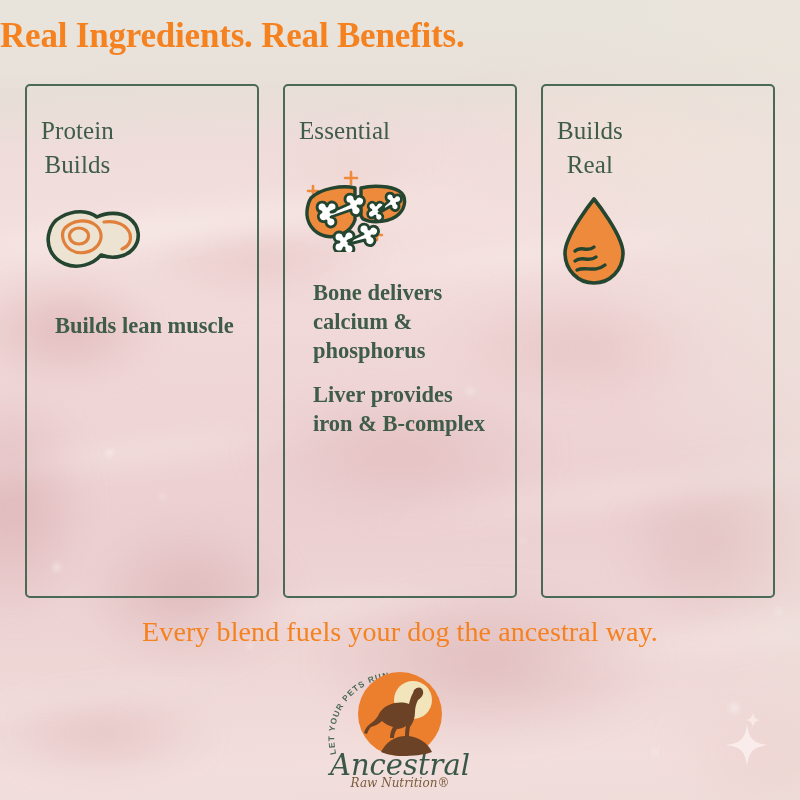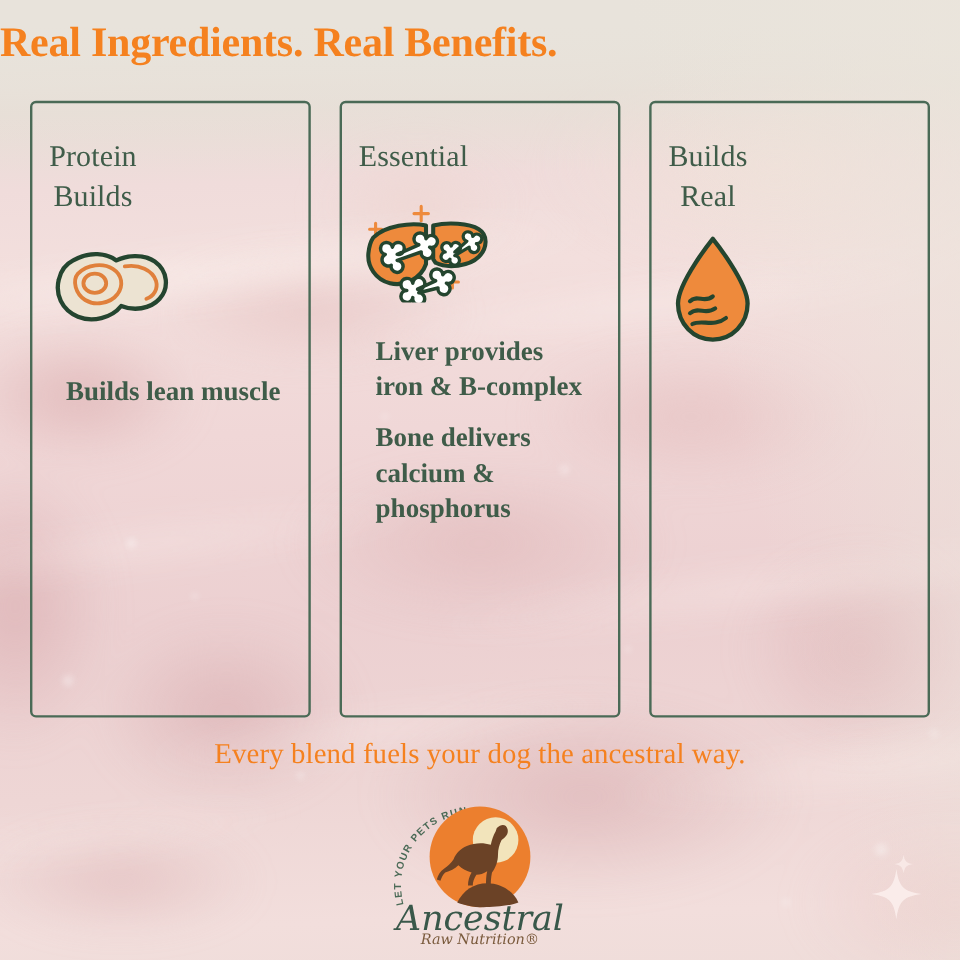--- a/index.html
+++ b/index.html
@@ -118,21 +118,21 @@
     padding-left:14px; padding-right:4px;
   }
   .bullet {
     font-size:22.5px; font-weight:700; line-height:1.31;
     color:#3f5c49;
   }
 
   .tagline {
     position:absolute; top:616px; left:0; width:800px;
     text-align:center;
-    font-size:24px; font-weight:400; color:#f5811f;
+    font-size:28px; font-weight:400; color:#f5811f;
     letter-spacing:.1px;
   }
 
   .logo {
     position:absolute; top:656px; left:0; width:800px;
     display:flex; justify-content:center;
   }
   .logo svg { display:block; }
 </style>
 </head>
@@ -211,22 +211,22 @@
           <path d="M72 46 a4 4 0 1 1 5 -5 a4 4 0 1 1 3 5 L90 37
                    a4 4 0 1 1 5 -4 a4 4 0 1 1 3 6 a4 4 0 1 1 -6 3 L80 49
                    a4 4 0 1 1 -4 3 a4 4 0 1 1 -4 -6 Z" fill="#ffffff" stroke="#24452f" stroke-width="2.7" stroke-linejoin="round"></path>
 
           <path d="M40 78 a5 5 0 1 1 5 -6 a5 5 0 1 1 4 5 L64 70
                    a5 5 0 1 1 6 -5 a5 5 0 1 1 3 7 a5 5 0 1 1 -7 4 L50 80
                    a5 5 0 1 1 -5 4 a5 5 0 1 1 -5 -6 Z" fill="#ffffff" stroke="#24452f" stroke-width="2.9" stroke-linejoin="round"></path>
         </svg>
       </div>
       <div class="bullets">
+        <div class="bullet">Bone delivers calcium &amp; phosphorus</div>
         <div class="bullet">Liver provides iron &amp; B-complex</div>
-        <div class="bullet">Bone delivers calcium &amp; phosphorus</div>
       </div>
     </div>
 
     <div class="card">
       <div class="card-title">
         <div>Builds</div>
         <div>Real</div>
       </div>
       <div class="icon-wrap">
         <svg width="74" height="92" viewBox="0 0 74 92">

